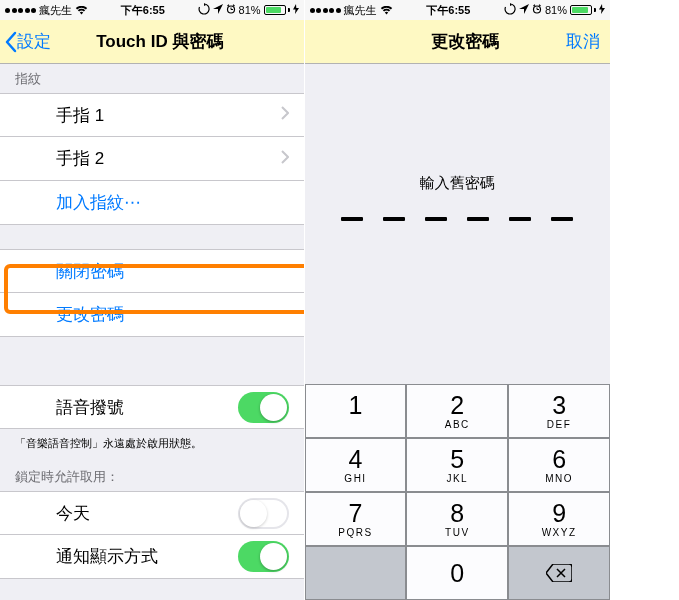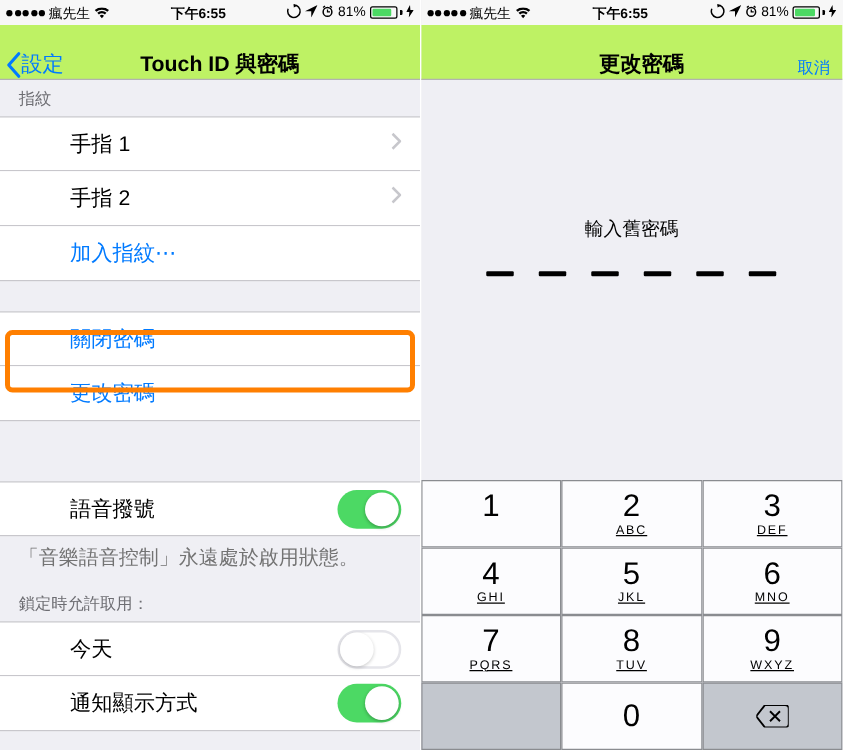--- a/index.html
+++ b/index.html
@@ -1,50 +1,50 @@
 <!DOCTYPE html>
 <html><head>
 <meta charset="utf-8">
 <style>
   * { box-sizing: border-box; margin: 0; padding: 0; font-family: -apple-system, "Helvetica Neue", Arial, sans-serif; }
   body { background: #fff; }
-  .container { display: flex; width: 674px; height: 600px; }
+  .container { display: flex; width: 610px; height: 600px; }
   .phone { width: 339px; height: 600px; background: #efeff4; overflow: hidden; position: relative; border-right: 1px solid #fff; }
   .phone:last-child { border-right: none; width: 340px; }
 
   
   .statusbar { height: 20px; background: #f7f7f7; display: flex; align-items: center; justify-content: space-between; padding: 0 5px; font-size: 11px; color: #000; }
   .sb-left, .sb-right { display: flex; align-items: center; gap: 3px; }
   .sb-dots { display: flex; gap: 1.5px; }
   .sb-dot { width: 5px; height: 5px; border-radius: 50%; background: #000; }
   .sb-carrier { font-size: 11px; }
   .sb-wifi svg, .sb-lock svg, .sb-alarm svg, .sb-arrow svg, .sb-sync svg { display: block; }
   .sb-time { font-size: 11px; font-weight: 600; }
   .sb-batt { display: flex; align-items: center; gap: 2px; }
   .sb-batt-body { width: 22px; height: 10px; border: 1px solid #000; border-radius: 2px; position: relative; }
   .sb-batt-fill { position: absolute; left: 1px; top: 1px; bottom: 1px; width: 78%; background: #4cd964; border-radius: 1px; }
   .sb-batt-tip { width: 2px; height: 4px; background: #000; border-radius: 0 1px 1px 0; }
 
   
-  .navbar { height: 44px; background: #bef264; border-bottom: 1px solid #b2b2b2; display: flex; align-items: flex-end; position: relative; }
+  .navbar { height: 44px; background: #fef9c3; border-bottom: 1px solid #b2b2b2; display: flex; align-items: center; position: relative; }
   .nav-back { color: #007aff; font-size: 17px; display: flex; align-items: center; padding-left: 4px; }
   .nav-back svg { stroke: #007aff; }
   .nav-title { position: absolute; left: 16px; right: 0; text-align: center; font-size: 17px; font-weight: 600; color: #000; pointer-events: none; }
-  .nav-right { position: absolute; right: 10px; color: #007aff; font-size: 13px; }
+  .nav-right { position: absolute; right: 10px; color: #007aff; font-size: 17px; }
 
   
   .group-header { font-size: 13px; color: #6d6d72; padding: 6px 15px 5px; }
   .row { background: #fff; min-height: 44px; display: flex; align-items: center; padding: 0 15px; position: relative; border-bottom: 1px solid #c8c7cc; }
   .row.first { border-top: 1px solid #c8c7cc; }
   .row-label { font-size: 17px; color: #000; flex: 1; margin-left: 41px; }
   .row-link .row-label { color: #007aff; }
   .row-detail { font-size: 17px; color: #8e8e93; margin-right: 8px; }
   .chevron { color: #c7c7cc; }
   .gap { height: 24px; }
-  .footer-note { font-size: 16px; color: #737373; padding: 7px 15px; }
+  .footer-note { font-size: 11px; color: #000000; padding: 7px 15px; }
 
   
   .highlight-box { position: absolute; border: 4px solid #ff7f00; border-radius: 6px; pointer-events: none; }
 
   
   .toggle { width: 51px; height: 31px; border-radius: 16px; position: relative; }
   .toggle.on { background: #4cd964; }
   .toggle.off { background: #fff; border: 2px solid #e5e5ea; }
   .toggle .knob { position: absolute; width: 27px; height: 27px; background: #fff; border-radius: 50%; top: 2px; box-shadow: 0 1px 3px rgba(0,0,0,0.3); }
   .toggle.on .knob { right: 2px; }
@@ -55,21 +55,21 @@
   .pass-prompt { font-size: 15px; color: #000; margin-bottom: 24px; font-family: Liberation Mono, monospace; }
   .pass-dashes { display: flex; justify-content: center; gap: 20px; }
   .pass-dash { width: 22px; height: 4px; background: #000; border-radius: 1px; }
 
   
   .keypad { position: absolute; bottom: 0; left: 0; right: 0; background: #d1d5db; }
   .key-row { display: flex; }
   .key { flex: 1; height: 54px; background: #fcfcfe; border: 0.5px solid #8a8c90; display: flex; flex-direction: column; align-items: center; justify-content: center; }
   .key.alt { background: #c3c7ce; }
   .key-num { font-size: 25px; color: #000; line-height: 1; }
-  .key-letters { font-size: 10px; letter-spacing: 1.5px; color: #000; margin-top: 1px; text-decoration: underline; }
+  .key-letters { font-size: 10px; letter-spacing: 1.5px; color: #000; margin-top: 1px; }
   .key-empty-letters { height: 11px; }
   .key svg { display: block; }
 </style>
 </head>
 <body>
 
 <div class="container">
 
   <div class="phone">
 

